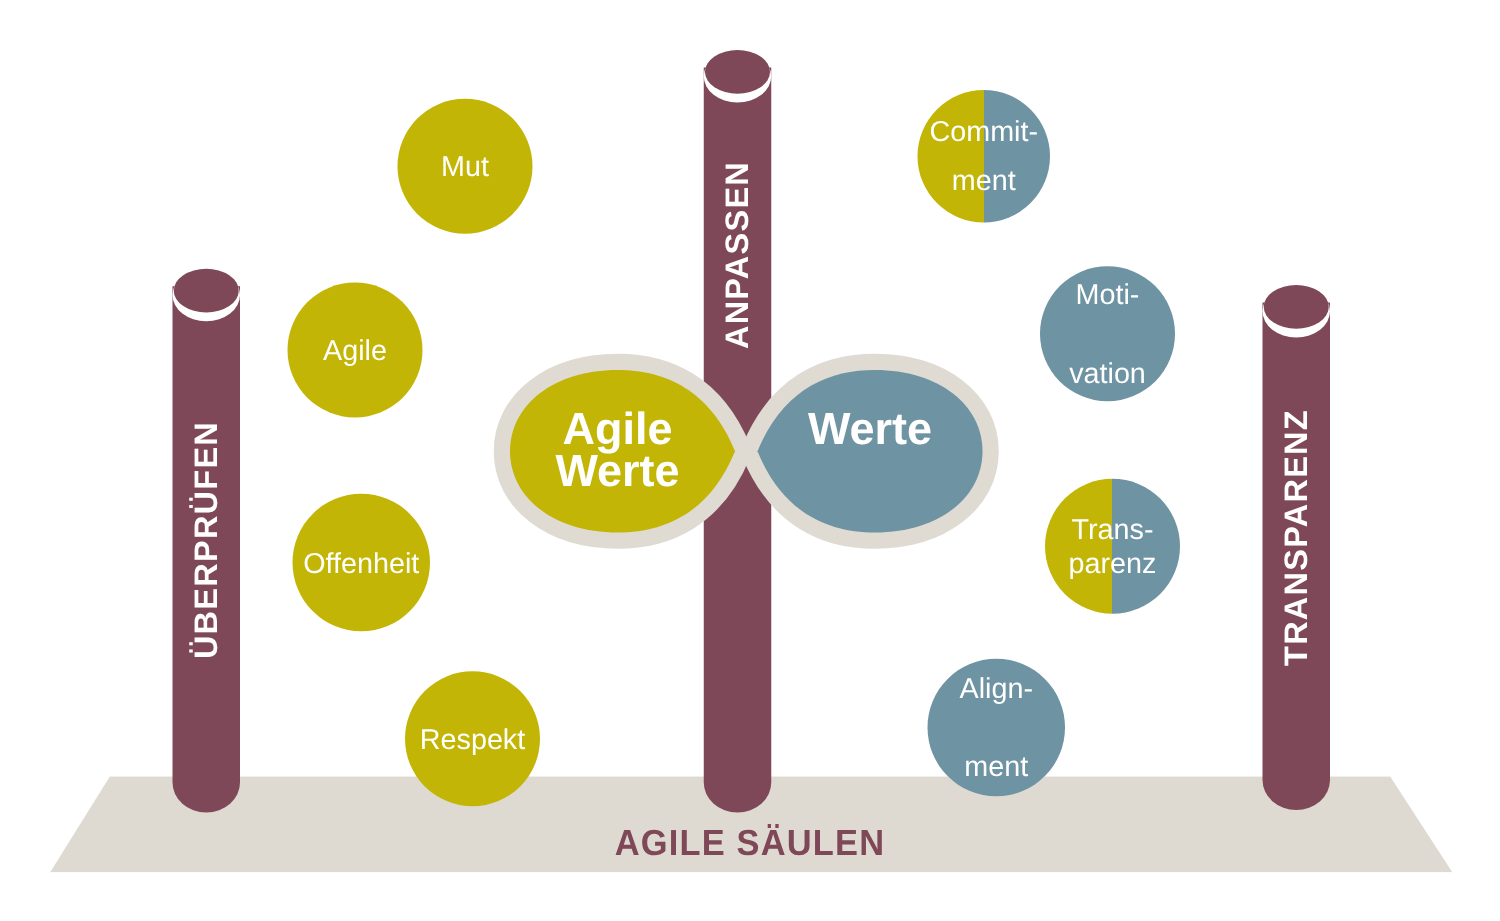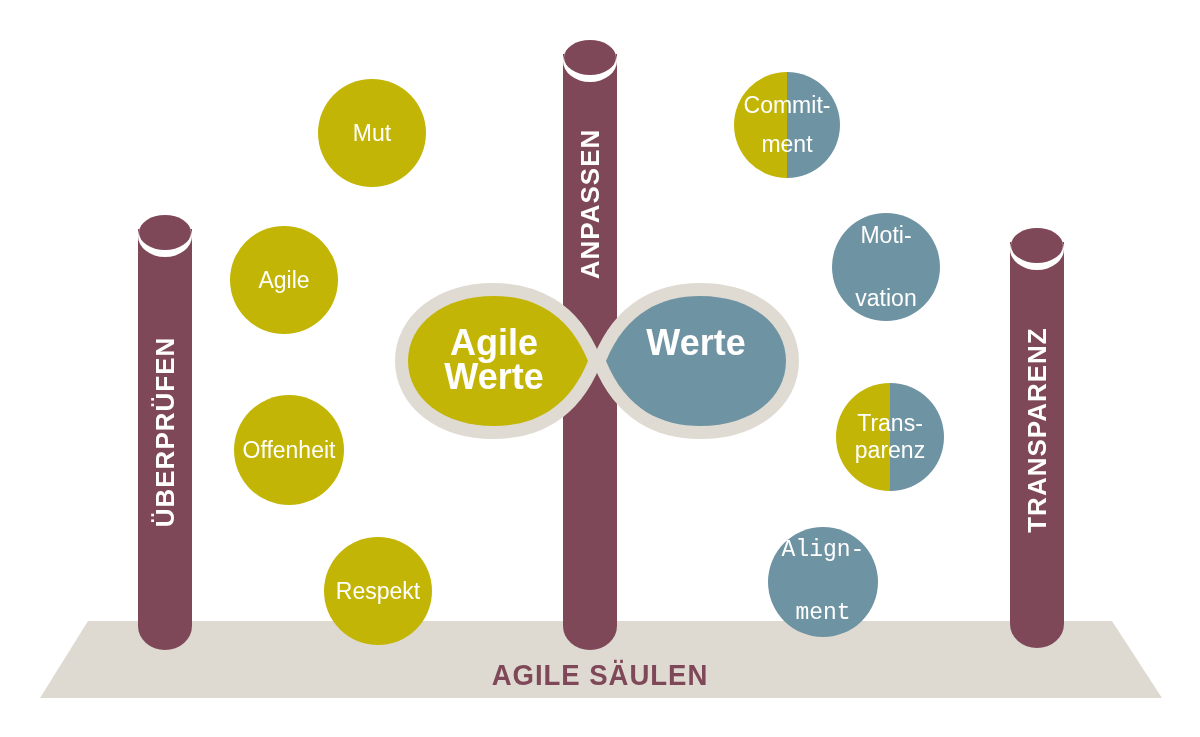--- a/index.html
+++ b/index.html
@@ -131,18 +131,18 @@
     <span>ment</span>
   </div>
   <div class="circle okr" style="left:832px;top:213px;width:108px;height:108px;">
     <span>Moti-</span>
     <span>vation</span>
   </div>
   <div class="circle shared" style="left:836px;top:383px;width:108px;height:108px;">
     <span>Trans-</span>
     <span>parenz</span>
   </div>
-  <div class="circle okr" style="left:768px;top:527px;width:110px;height:110px;font-family:Liberation Mono, monospace;">
+  <div class="circle okr" style="left:742px;top:527px;width:110px;height:110px;">
     <span>Align-</span>
     <span>ment</span>
   </div>
 
 </div>
 
 </body></html>

